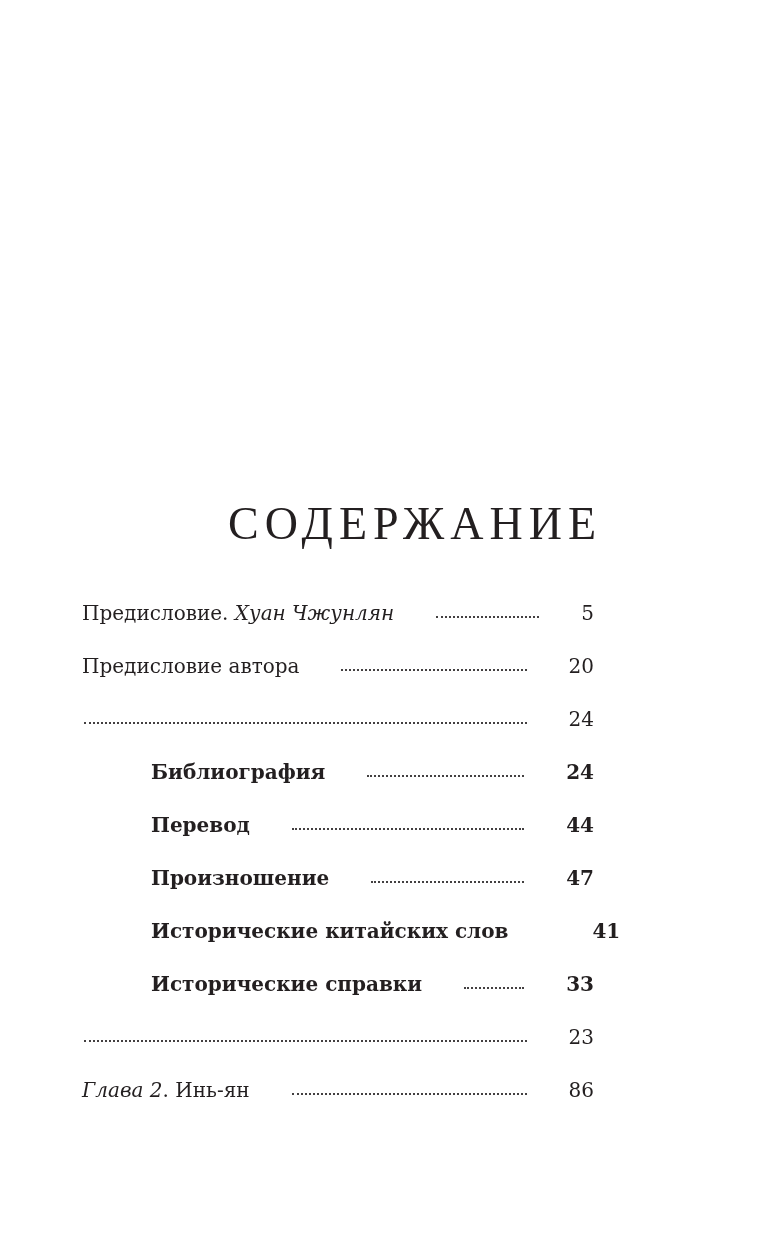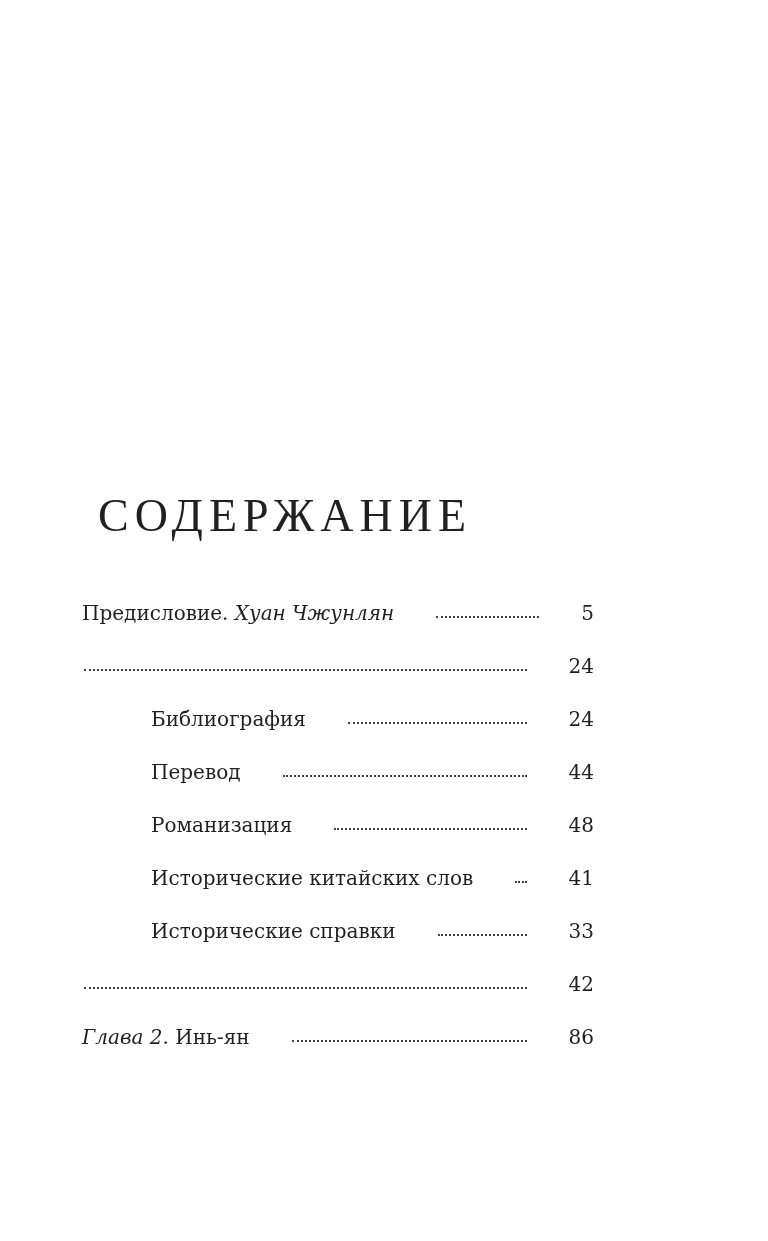--- a/index.html
+++ b/index.html
@@ -19,27 +19,27 @@
       position: absolute;
       left: 0; top: 0;
       width: 768px;
       height: 1241px;
     }
     .toc-title {
       position: absolute;
       left: 82px;
       width: 512px;
       top: 488px;
-      text-align: left;
+      text-align: right;
       font-family: "Liberation Serif", "DejaVu Serif", serif;
       font-size: 46px;
       line-height: 56px;
       letter-spacing: 6px;
       font-weight: normal;
-      margin: 0;
+      margin: 8px;
       padding-left: 16px;
       box-sizing: border-box;
     }
     .toc-list {
       position: absolute;
       left: 82px;
       top: 598px;
       width: 512px;
       margin: 0;
       padding: 0;
@@ -49,20 +49,21 @@
       display: flex;
       align-items: baseline;
       height: 53px;
       font-size: 20px;
       line-height: 30px;
       white-space: nowrap;
       gap: 40px;
     }
     .toc-entry.level-2 {
       padding-left: 69px;
+      font-weight: bold;
     }
     .toc-label {
       flex: 0 0 auto;
     }
     .toc-label .it {
       font-style: italic;
     }
     .toc-leader {
       flex: 1 1 auto;
       overflow: hidden;
@@ -92,59 +93,64 @@
   <h1 class="toc-title">СОДЕРЖАНИЕ</h1>
 
   <ul class="toc-list">
 
     <li class="toc-entry level-1">
       <span class="toc-label"><span>Предисловие. </span><span class="it">Хуан Чжунлян</span></span>
       <span class="toc-leader"></span>
       <span class="toc-page">5</span>
     </li>
 
+    <li class="toc-entry level-1">
+      <span class="toc-label">Предисловие автора</span>
+      <span class="toc-leader"></span>
+      <span class="toc-page">20</span>
+    </li>
 
     <li class="toc-entry level-1">
       <span class="toc-leader"></span>
       <span class="toc-page">24</span>
     </li>
 
     <li class="toc-entry level-2">
       <span class="toc-label">Библиография</span>
       <span class="toc-leader"></span>
       <span class="toc-page">24</span>
     </li>
 
     <li class="toc-entry level-2">
       <span class="toc-label">Перевод</span>
       <span class="toc-leader"></span>
       <span class="toc-page">44</span>
     </li>
 
     <li class="toc-entry level-2">
-      <span class="toc-label">Романизация</span>
+      <span class="toc-label">Произношение</span>
       <span class="toc-leader"></span>
-      <span class="toc-page">48</span>
+      <span class="toc-page">47</span>
     </li>
 
     <li class="toc-entry level-2">
       <span class="toc-label">Исторические китайских слов</span>
       <span class="toc-leader"></span>
       <span class="toc-page">41</span>
     </li>
 
     <li class="toc-entry level-2">
       <span class="toc-label">Исторические справки</span>
       <span class="toc-leader"></span>
       <span class="toc-page">33</span>
     </li>
 
     <li class="toc-entry level-1">
       <span class="toc-leader"></span>
-      <span class="toc-page">42</span>
+      <span class="toc-page">23</span>
     </li>
 
     <li class="toc-entry level-1">
       <span class="toc-label"><span class="it">Глава 2</span><span>. Инь-ян</span></span>
       <span class="toc-leader"></span>
       <span class="toc-page">86</span>
     </li>
 
   </ul>
 </div>

